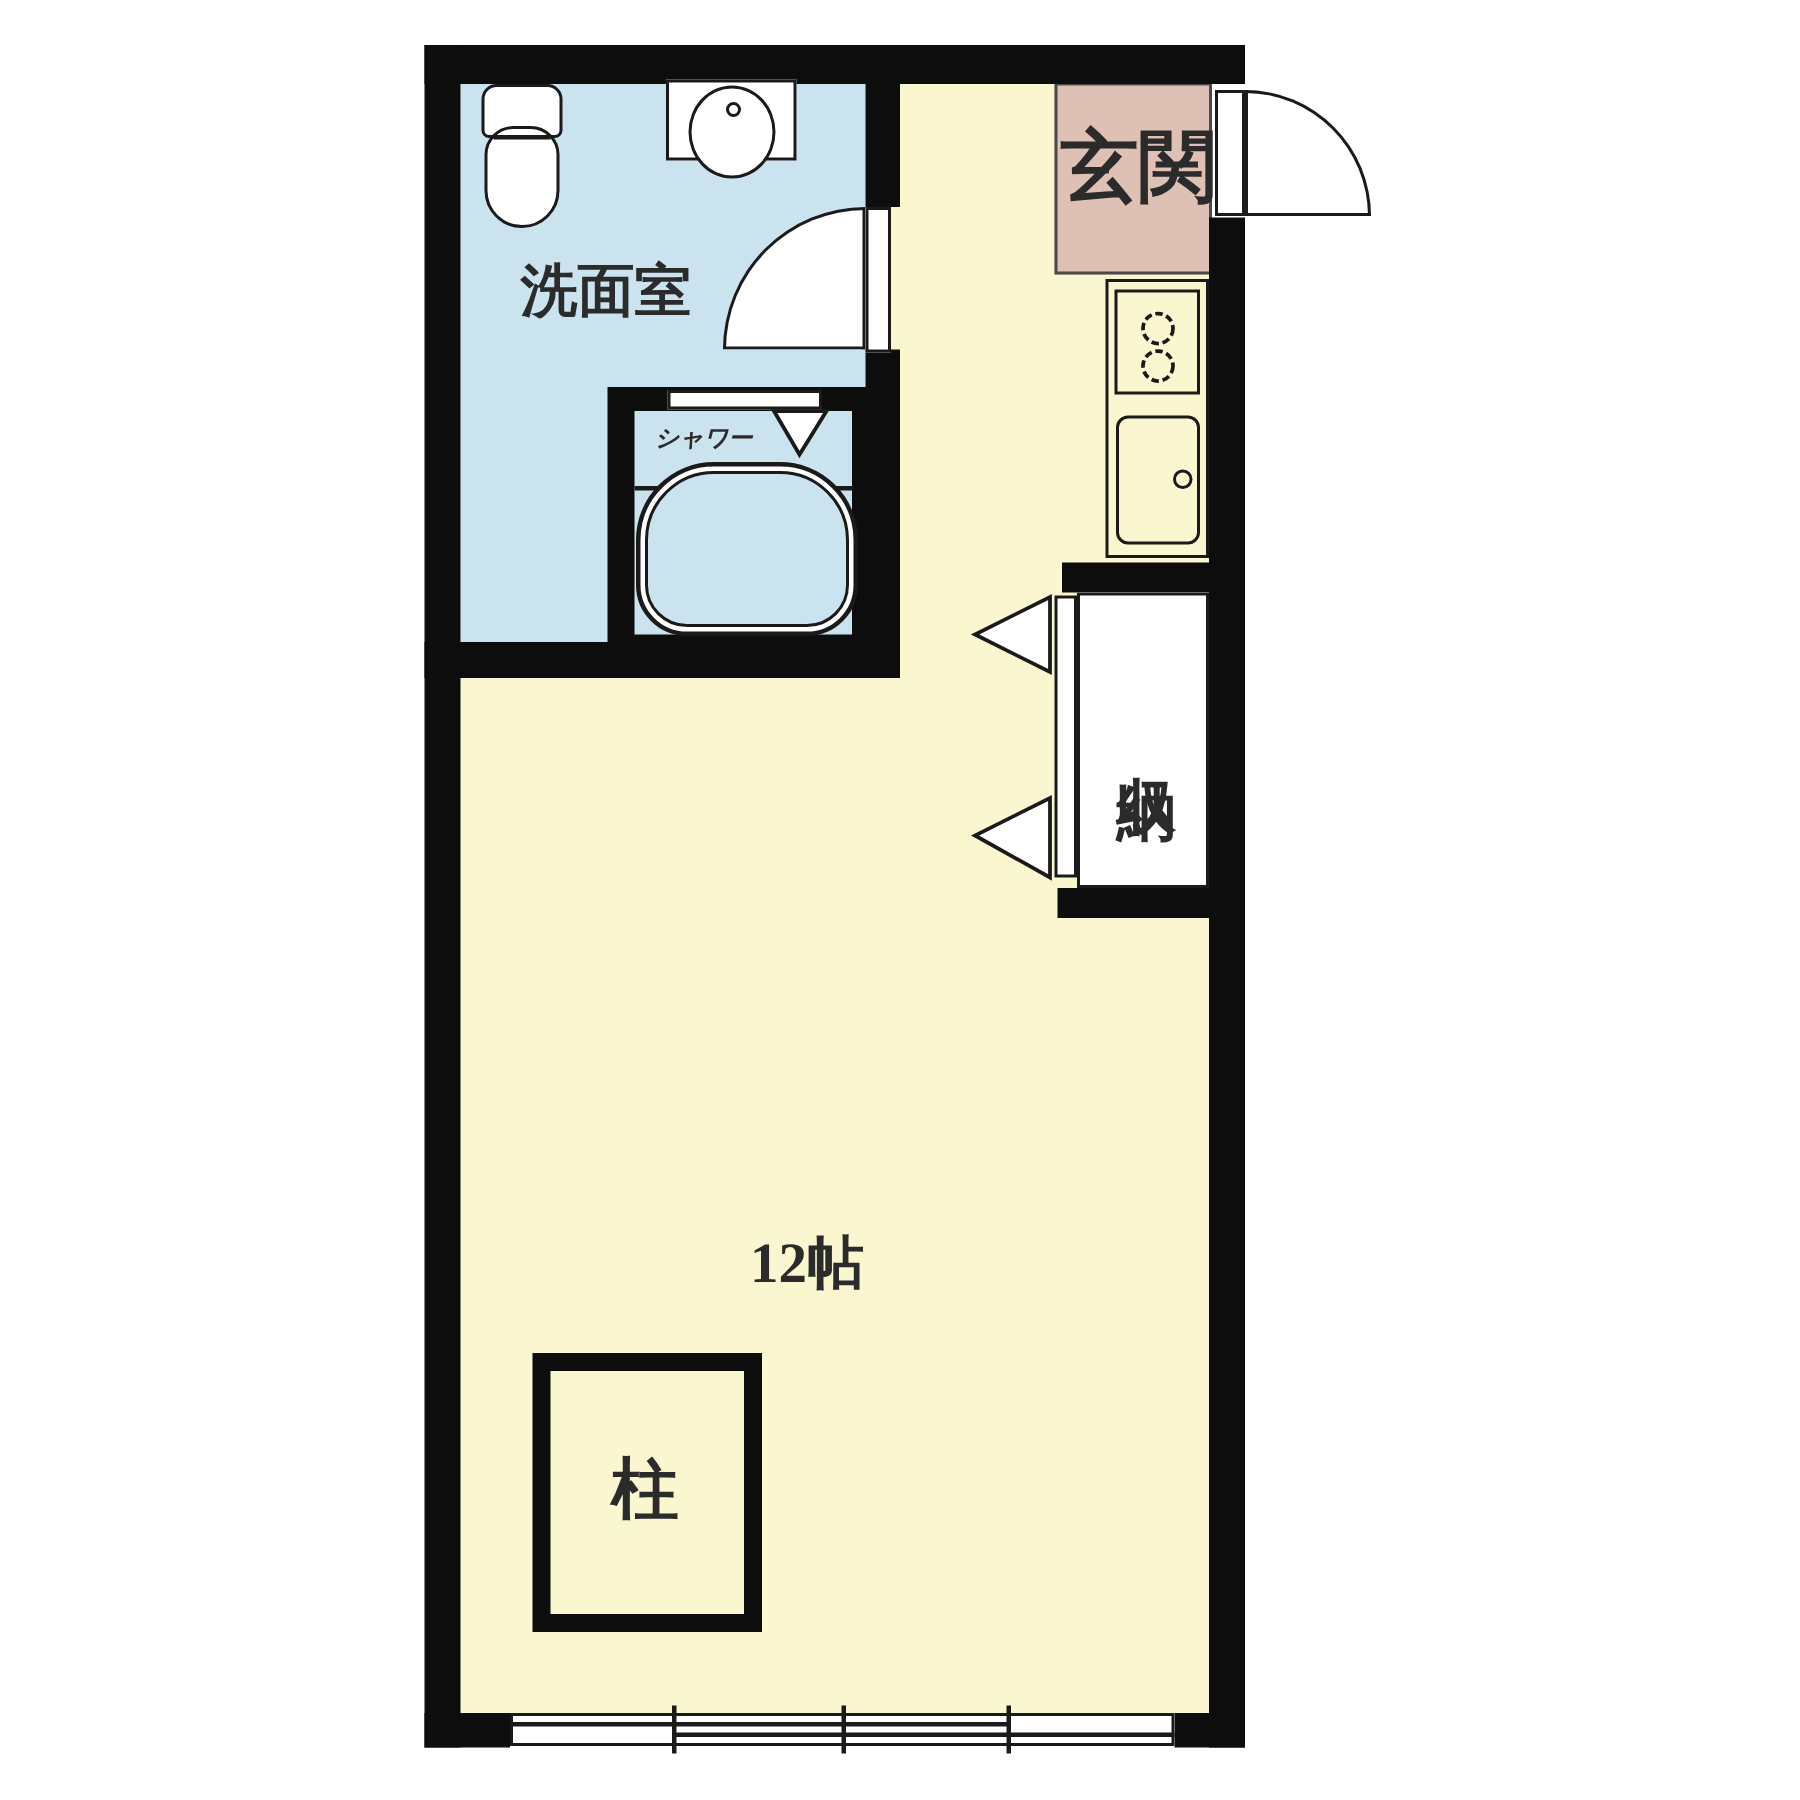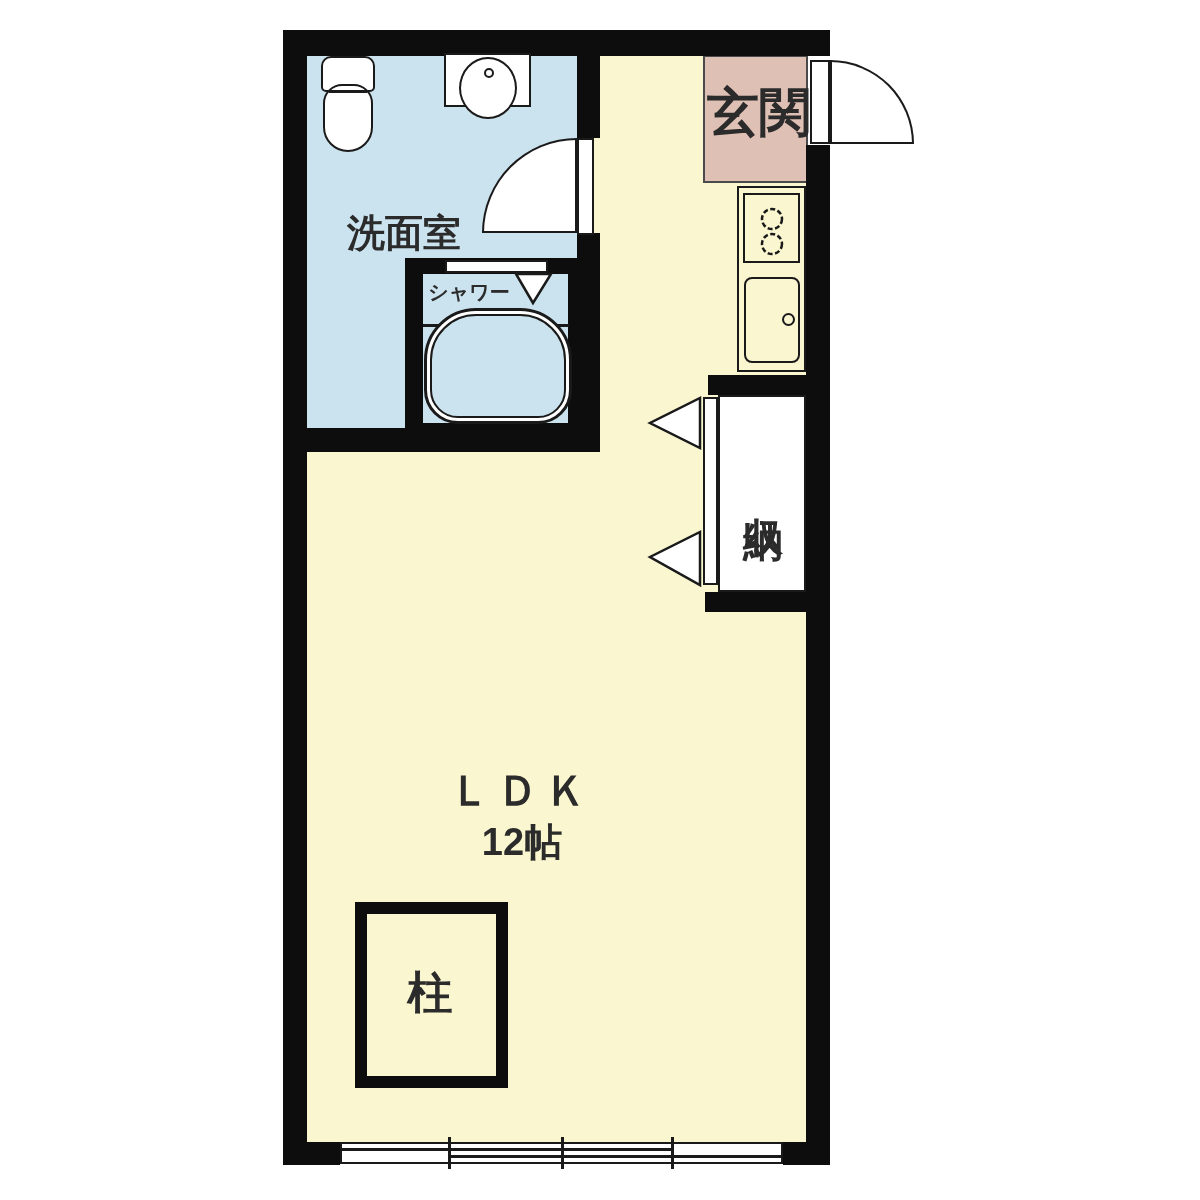--- a/index.html
+++ b/index.html
@@ -82,21 +82,20 @@
   <div class="abs" style="left:367px;top:914px;width:129px;height:162px;background:var(--floor);"></div>
 
   <svg class="overlay" width="1200" height="1200" viewBox="0 0 1200 1200">
     <polygon points="516,274 551,274 533,303" fill="#ffffff" stroke="#1a1a1a" stroke-width="2.5"></polygon>
     <polygon points="700,398 700,448 650,423" fill="#ffffff" stroke="#1a1a1a" stroke-width="2.5"></polygon>
     <polygon points="700,532 700,585 650,557" fill="#ffffff" stroke="#1a1a1a" stroke-width="2.5"></polygon>
     <circle cx="772" cy="219" r="10" fill="none" stroke="#1a1a1a" stroke-width="2.5" stroke-dasharray="5 2.5"></circle>
     <circle cx="772" cy="244" r="10" fill="none" stroke="#1a1a1a" stroke-width="2.5" stroke-dasharray="5 2.5"></circle>
   </svg>
 
-  <div class="label" style="left:404px;top:195px;font-size:38px;margin-top:39px;">洗面室</div>
-  <div class="label" style="left:469px;top:293px;font-size:20px;font-weight:700;">シャワー</div>
+  <div class="label" style="left:404px;top:195px;font-size:38px;">洗面室</div>
+  <div class="label" style="left:469px;top:293px;font-size:16px;font-weight:700;font-style:italic;">シャワー</div>
   <div class="label" style="left:759px;top:112px;font-size:52px;">玄関</div>
   <div class="label vertical" style="left:763px;top:491px;font-size:40px;">収納</div>
-  <div class="label" style="left:521px;top:791px;font-size:42px;letter-spacing:6px;">ＬＤＫ</div>
-  <div class="label" style="left:522px;top:843px;font-size:38px;">12帖</div>
+  <div class="label" style="left:538px;top:843px;font-size:38px;font-family:Liberation Serif, serif;">12帖</div>
   <div class="label" style="left:430px;top:993px;font-size:45px;">柱</div>
 
 </div>
 
 </body></html>

